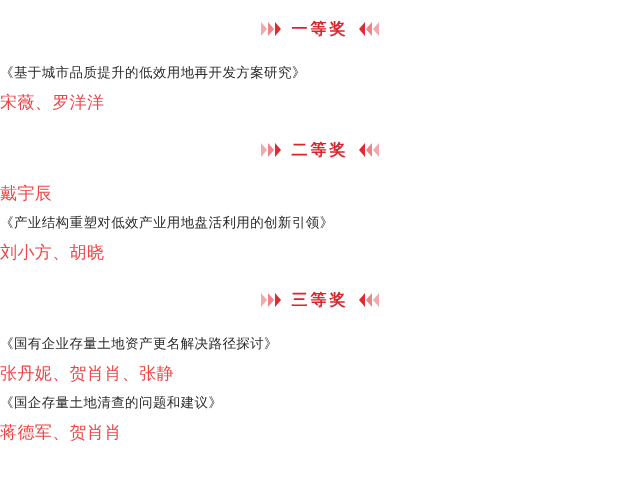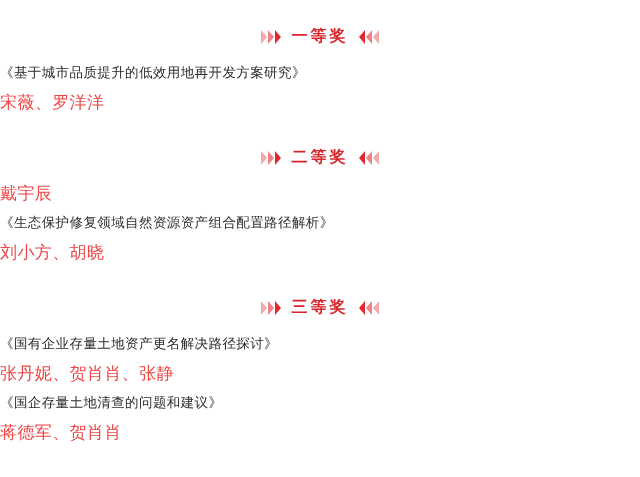--- a/index.html
+++ b/index.html
@@ -19,21 +19,21 @@
     height: 477px;
     box-sizing: border-box;
     padding: 14px 0 0 0;
     background: #ffffff;
   }
   .award-block {
     width: 100%;
   }
   .award-header {
     display: flex;
-    align-items: flex-end;
+    align-items: center;
     justify-content: center;
     gap: 10px;
     height: 30px;
     margin: 0 0 4px 0;
   }
   .award-title {
     color: #d9262c;
     font-size: 16px;
     font-weight: bold;
     letter-spacing: 3px;
@@ -124,21 +124,21 @@
         <span class="chev c1"></span>
           <span class="chev c2"></span>
           <span class="chev c3"></span>
       </span>
     </div>
     <div class="spacer-md"></div>
     <div class="entry">
       <div class="entry-authors">戴宇辰</div>
     </div>
     <div class="entry">
-      <div class="entry-title">《生态保护修复领域自然资源资产组合配置路径解析》</div>
+      <div class="entry-title">《产业结构重塑对低效产业用地盘活利用的创新引领》</div>
       <div class="entry-authors">刘小方、胡晓</div>
     </div>
   </div>
 
   <div class="spacer-lg"></div>
 
   <div class="award-block">
     <div class="award-header">
       <span class="chev-group left">
         <span class="chev c1"></span>

